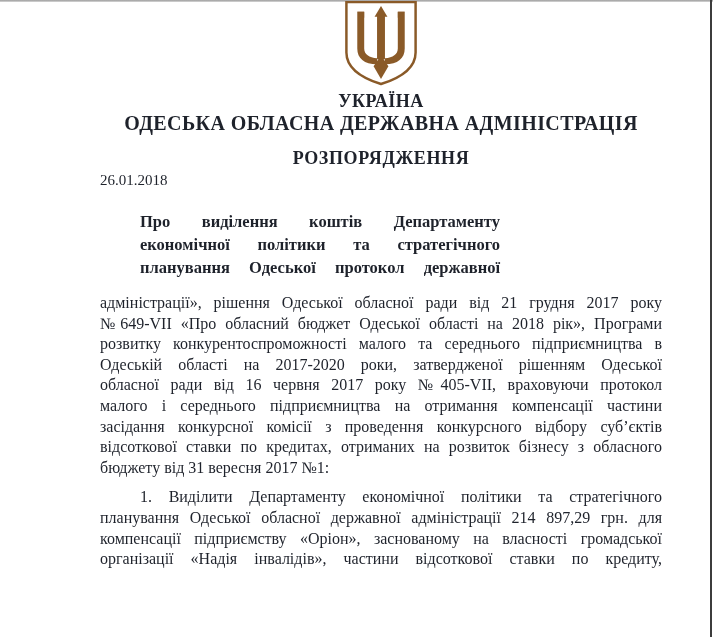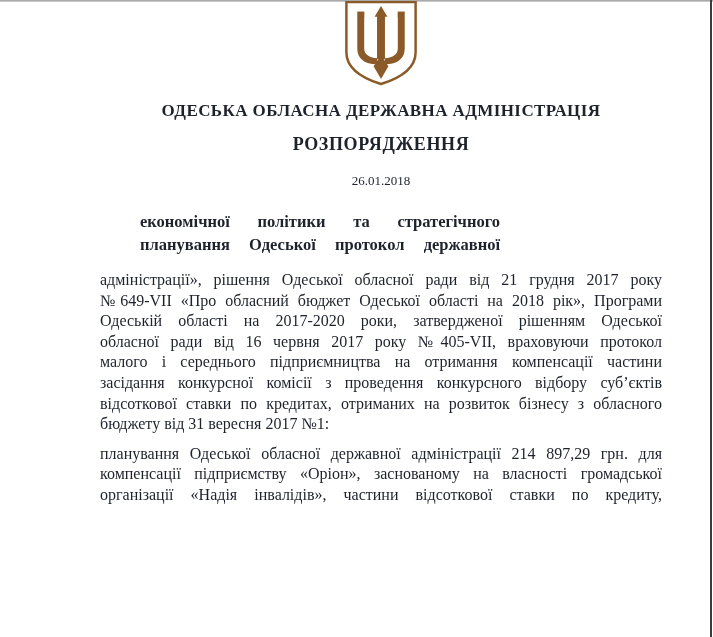--- a/index.html
+++ b/index.html
@@ -30,36 +30,35 @@
   .country{
     text-align:center;
     font-weight:bold;
     font-size:18px;
     letter-spacing:0.5px;
     margin-top:5px;
   }
   .authority{
     text-align:center;
     font-weight:bold;
-    font-size:17px;
+    font-size:20px;
     letter-spacing:0.4px;
-    margin-top:15px;
   }
   .doc-type{
     text-align:center;
     font-weight:bold;
     font-size:18px;
     letter-spacing:0.6px;
     margin-top:13px;
   }
   .date-row{
     display:flex;
-    justify-content:center;
-    font-size:13px;
-    margin-top:18px;
+    justify-content:flex-start;
+    font-size:15px;
+    margin-top:3px;
   }
   .subject{
     margin-top:21px;
     margin-left:40px;
     width:360px;
     font-weight:bold;
     font-size:16.5px;
     line-height:23px;
   }
   .para{
@@ -92,46 +91,50 @@
           <rect x="33" y="14" width="8" height="45"></rect>
           <polygon points="37,55 44.5,66 37,79 29.5,66"></polygon>
           <path d="M13,11 h7 v37 c0,6 5,9 13,10 v6 c-13,0 -20,-6 -20,-16 z"></path>
           <path d="M61,11 h-7 v37 c0,6 -5,9 -13,10 v6 c13,0 20,-6 20,-16 z"></path>
           <polygon points="13,11 20,11 20,17"></polygon>
           <polygon points="61,11 54,11 54,17"></polygon>
         </g>
       </svg>
     </div>
 
+    <div class="country">УКРАЇНА</div>
 
     <div class="authority">ОДЕСЬКА ОБЛАСНА ДЕРЖАВНА АДМІНІСТРАЦІЯ</div>
 
     <div class="doc-type">РОЗПОРЯДЖЕННЯ</div>
 
     <div class="date-row">
       <span>26.01.2018</span>
     </div>
 
     <div class="subject">
+      <div class="jline">Про виділення коштів Департаменту</div>
       <div class="jline">економічної політики та стратегічного</div>
       <div class="jline">планування Одеської протокол державної</div>
     </div>
 
     <div class="para para-1">
       <div class="jline">адміністрації», рішення Одеської обласної ради від 21 грудня 2017 року</div>
       <div class="jline">№649-VII «Про обласний бюджет Одеської області на 2018 рік», Програми</div>
+      <div class="jline">розвитку конкурентоспроможності малого та середнього підприємництва в</div>
       <div class="jline">Одеській області на 2017-2020 роки, затвердженої рішенням Одеської</div>
       <div class="jline">обласної ради від 16 червня 2017 року №405-VII, враховуючи протокол</div>
       <div class="jline">малого і середнього підприємництва на отримання компенсації частини</div>
       <div class="jline">засідання конкурсної комісії з проведення конкурсного відбору суб’єктів</div>
       <div class="jline">відсоткової ставки по кредитах, отриманих на розвиток бізнесу з обласного</div>
       <div class="jline last">бюджету від 31 вересня 2017 №1:</div>
     </div>
 
     <div class="para para-2">
+      <div class="jline first">1. Виділити Департаменту економічної політики та стратегічного</div>
       <div class="jline">планування Одеської обласної державної адміністрації 214 897,29 грн. для</div>
       <div class="jline">компенсації підприємству «Оріон», заснованому на власності громадської</div>
       <div class="jline">організації «Надія інвалідів», частини відсоткової ставки по кредиту,</div>
 
     </div>
 
   </div>
 </div>
 
 </body></html>

